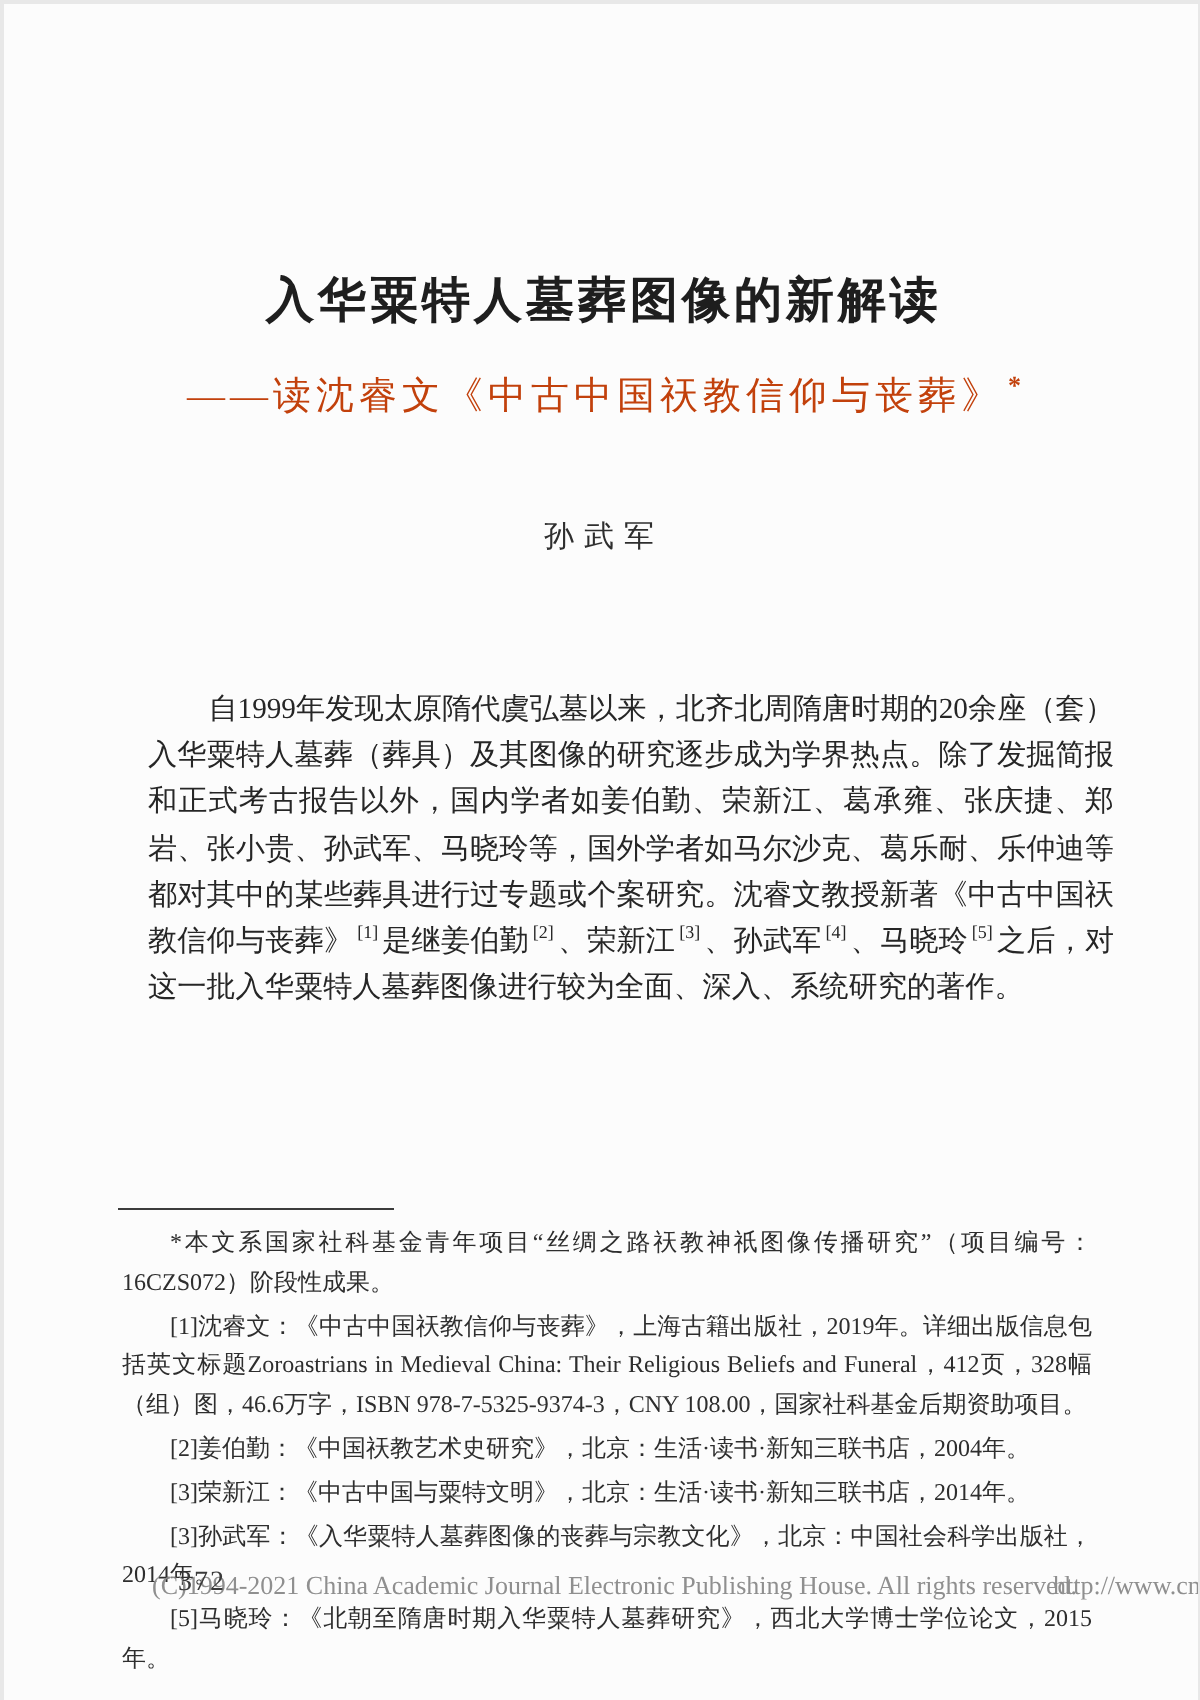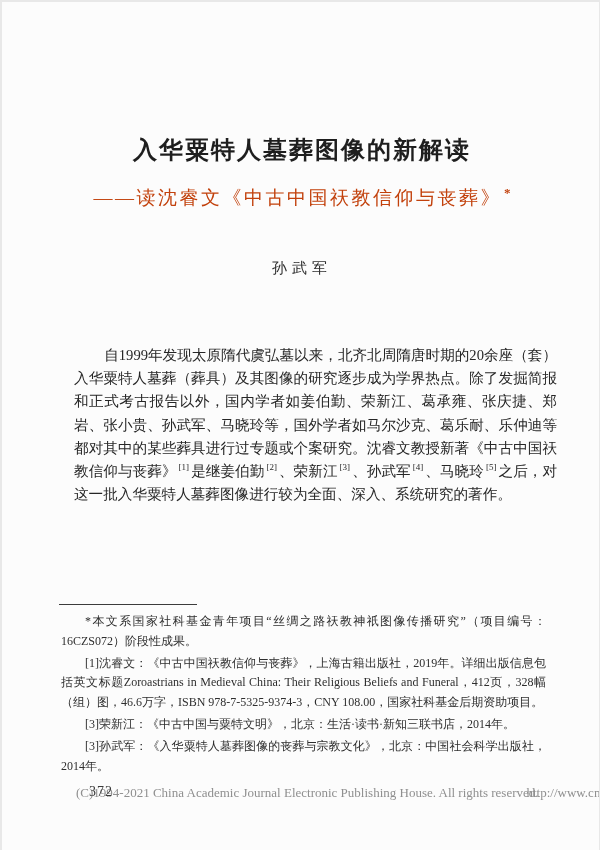--- a/index.html
+++ b/index.html
@@ -130,22 +130,24 @@
 
   <div class="body-text">
     <p><span>自1999年发现太原隋代虞弘墓以来，北齐北周隋唐时期的20余座（套）入华粟特人墓葬（葬具）及其图像的研究逐步成为学界热点。除了发掘简报和正式考古报告以外，国内学者如姜伯勤、荣新江、葛承雍、张庆捷、郑岩、张小贵、孙武军、马晓玲等，国外学者如马尔沙克、葛乐耐、乐仲迪等都对其中的某些葬具进行过专题或个案研究。沈睿文教授新著《中古中国祆教信仰与丧葬》</span><sup>[1]</sup><span>是继姜伯勤</span><sup>[2]</sup><span>、荣新江</span><sup>[3]</sup><span>、孙武军</span><sup>[4]</sup><span>、马晓玲</span><sup>[5]</sup><span>之后，对这一批入华粟特人墓葬图像进行较为全面、深入、系统研究的著作。</span></p>
   </div>
 
   <div class="fn-separator"></div>
 
   <div class="footnotes">
     <p>*本文系国家社科基金青年项目“丝绸之路祆教神祇图像传播研究”（项目编号：16CZS072）阶段性成果。</p>
     <p>[1]沈睿文：《中古中国祆教信仰与丧葬》，上海古籍出版社，2019年。详细出版信息包括英文标题Zoroastrians in Medieval China: Their Religious Beliefs and Funeral，412页，328幅（组）图，46.6万字，ISBN 978-7-5325-9374-3，CNY 108.00，国家社科基金后期资助项目。</p>
+    <p>[2]姜伯勤：《中国祆教艺术史研究》，北京：生活·读书·新知三联书店，2004年。</p>
     <p>[3]荣新江：《中古中国与粟特文明》，北京：生活·读书·新知三联书店，2014年。</p>
     <p>[3]孙武军：《入华粟特人墓葬图像的丧葬与宗教文化》，北京：中国社会科学出版社，2014年。</p>
+    <p>[5]马晓玲：《北朝至隋唐时期入华粟特人墓葬研究》，西北大学博士学位论文，2015年。</p>
   </div>
 
   <div class="page-footer">
     <span class="copyright">(C)1994-2021 China Academic Journal Electronic Publishing House. All rights reserved.</span>
     <span class="page-number">372</span>
     <span class="footer-url">http://www.cnl</span>
   </div>
 
 </div>
 

